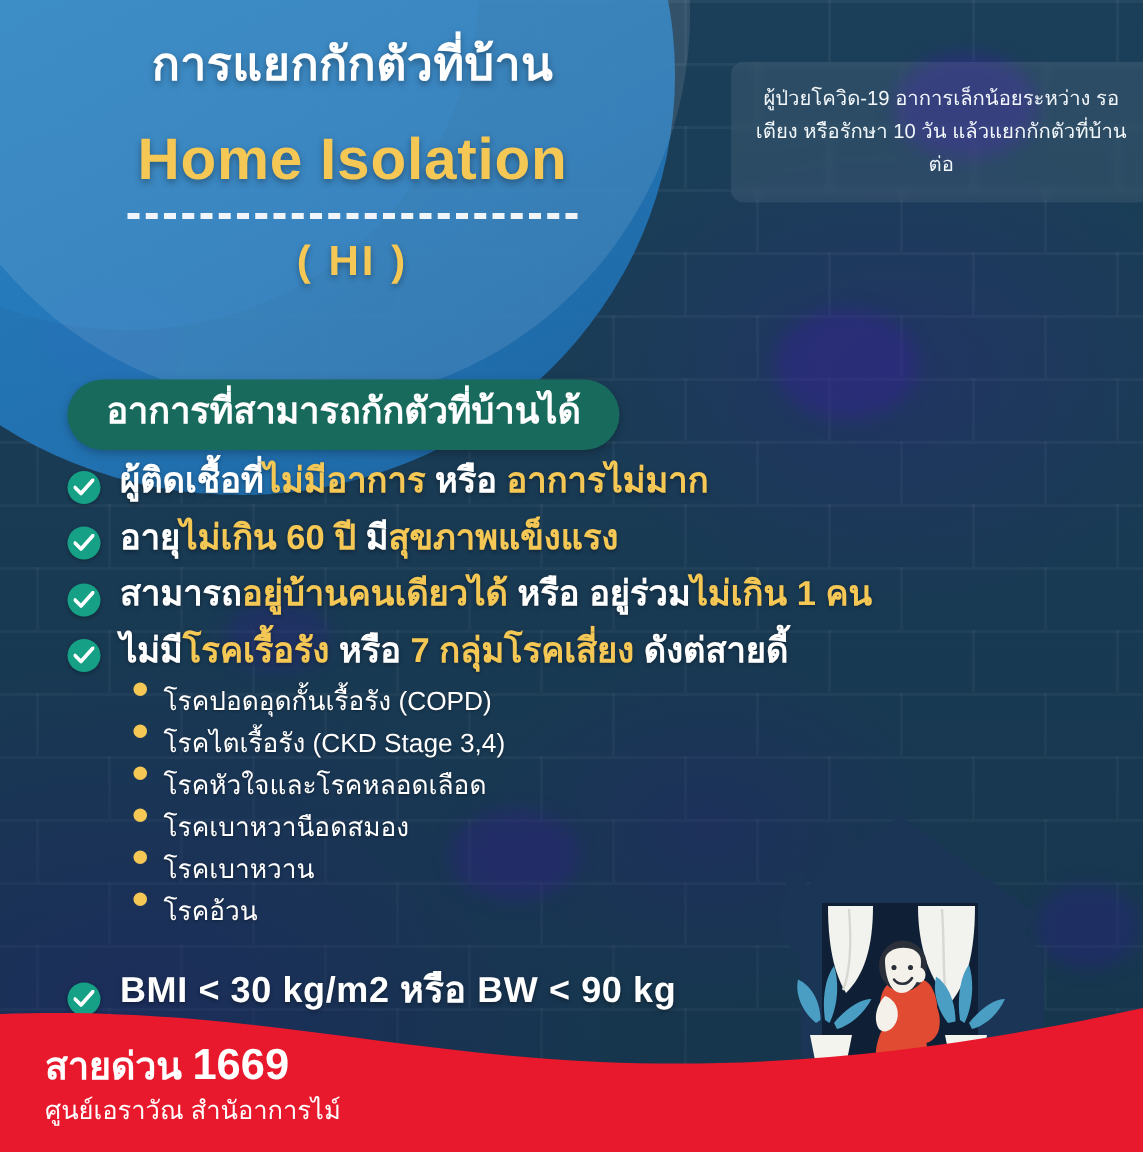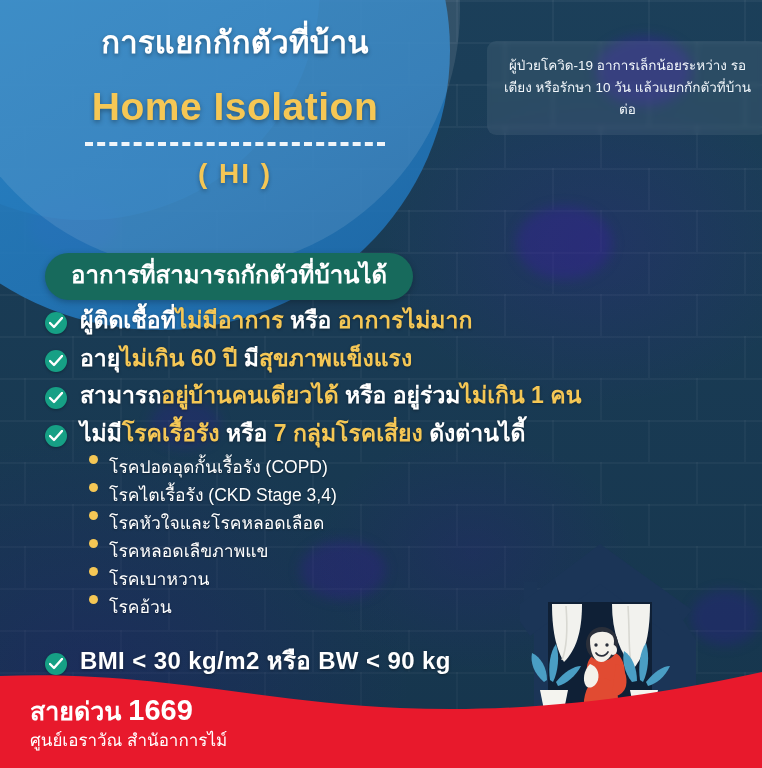--- a/index.html
+++ b/index.html
@@ -119,21 +119,21 @@
   .pill{
     position:absolute;left:45px;top:253px;
     padding:8px 26px 10px 26px;border-radius:26px;
     background:#176a5c;
     color:#ffffff;font-size:24px;font-weight:bold;line-height:1.2;
     z-index:8;box-shadow:0 2px 6px rgba(0,0,0,.25);
   }
 
   
   .list{position:absolute;left:45px;top:305px;width:700px;z-index:8;}
-  .row{display:flex;align-items:center;margin-bottom:7px;}
+  .row{display:flex;align-items:flex-end;margin-bottom:7px;}
   .chk{
     flex:0 0 auto;width:22px;height:22px;border-radius:50%;
     background:#16a085;margin-top:6px;margin-right:13px;
     position:relative;box-shadow:0 1px 3px rgba(0,0,0,.3);
   }
   .chk svg{position:absolute;left:4px;top:5px;}
   .row-text{
     font-size:23px;font-weight:bold;color:#ffffff;line-height:1.33;
     text-shadow:0 1px 3px rgba(0,0,0,.35);
     white-space:nowrap;
@@ -245,38 +245,38 @@
           </svg>
         </span>
         <div class="row-text"><span>สามารถ</span><span class="y">อยู่บ้านคนเดียวได้</span><span> หรือ อยู่ร่วม</span><span class="y">ไม่เกิน 1 คน</span></div>
       </div>
       <div class="row">
         <span class="chk">
           <svg width="14" height="12" viewBox="0 0 14 12">
             <path d="M1 6 L5 10 L13 1" stroke="#ffffff" stroke-width="2.4" fill="none" stroke-linecap="round" stroke-linejoin="round"></path>
           </svg>
         </span>
-        <div class="row-text"><span>ไม่มี</span><span class="y">โรคเรื้อรัง</span><span> หรือ </span><span class="y"> 7 กลุ่มโรคเสี่ยง</span><span> ดังต่านไดี้</span></div>
+        <div class="row-text"><span>ไม่มี</span><span class="y">โรคเรื้อรัง</span><span> หรือ </span><span class="y"> 7 กลุ่มโรคเสี่ยง</span><span> ดังต่สายดี้</span></div>
       </div>
       <div class="sublist">
         <div class="subrow">
           <span class="dot"></span>
           <span class="sub-text">โรคปอดอุดกั้นเรื้อรัง (COPD)</span>
         </div>
         <div class="subrow">
           <span class="dot"></span>
           <span class="sub-text">โรคไตเรื้อรัง (CKD Stage 3,4)</span>
         </div>
         <div class="subrow">
           <span class="dot"></span>
           <span class="sub-text">โรคหัวใจและโรคหลอดเลือด</span>
         </div>
         <div class="subrow">
           <span class="dot"></span>
-          <span class="sub-text">โรคหลอดเลืขภาพแข</span>
+          <span class="sub-text">โรคเบาหวานือดสมอง</span>
         </div>
         <div class="subrow">
           <span class="dot"></span>
           <span class="sub-text">โรคเบาหวาน</span>
         </div>
         <div class="subrow">
           <span class="dot"></span>
           <span class="sub-text">โรคอ้วน</span>
         </div>
       </div>

